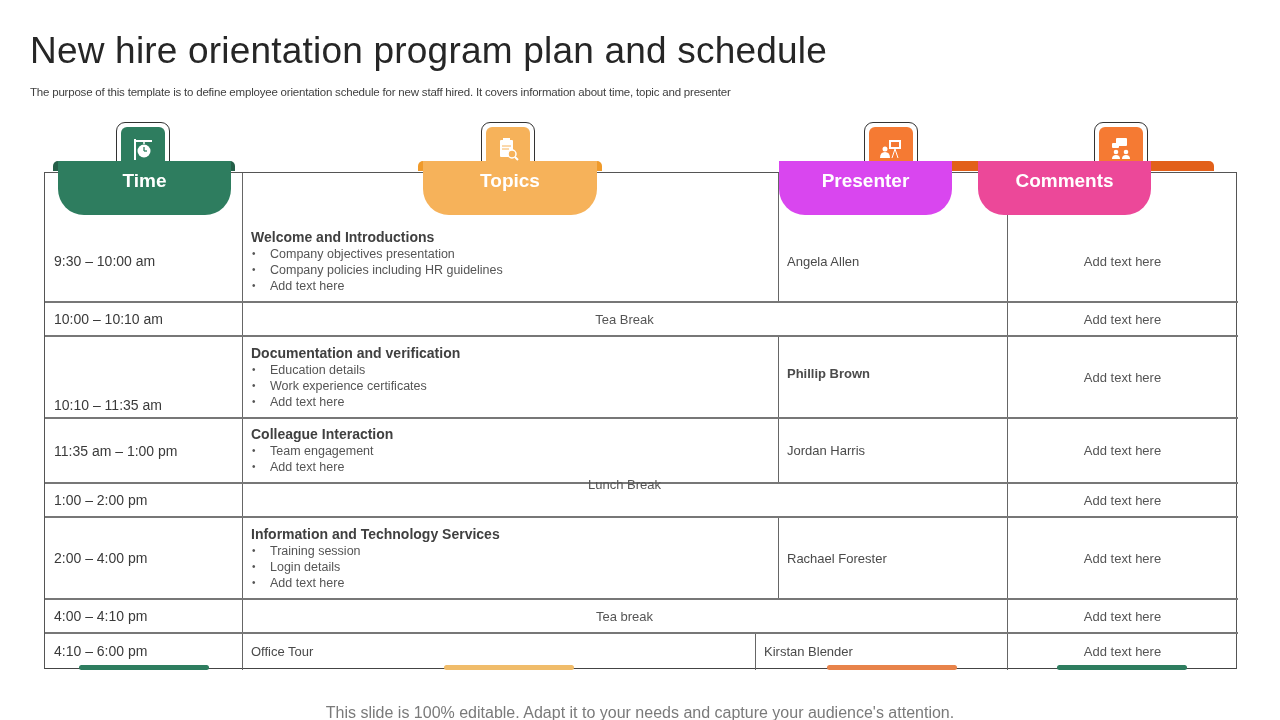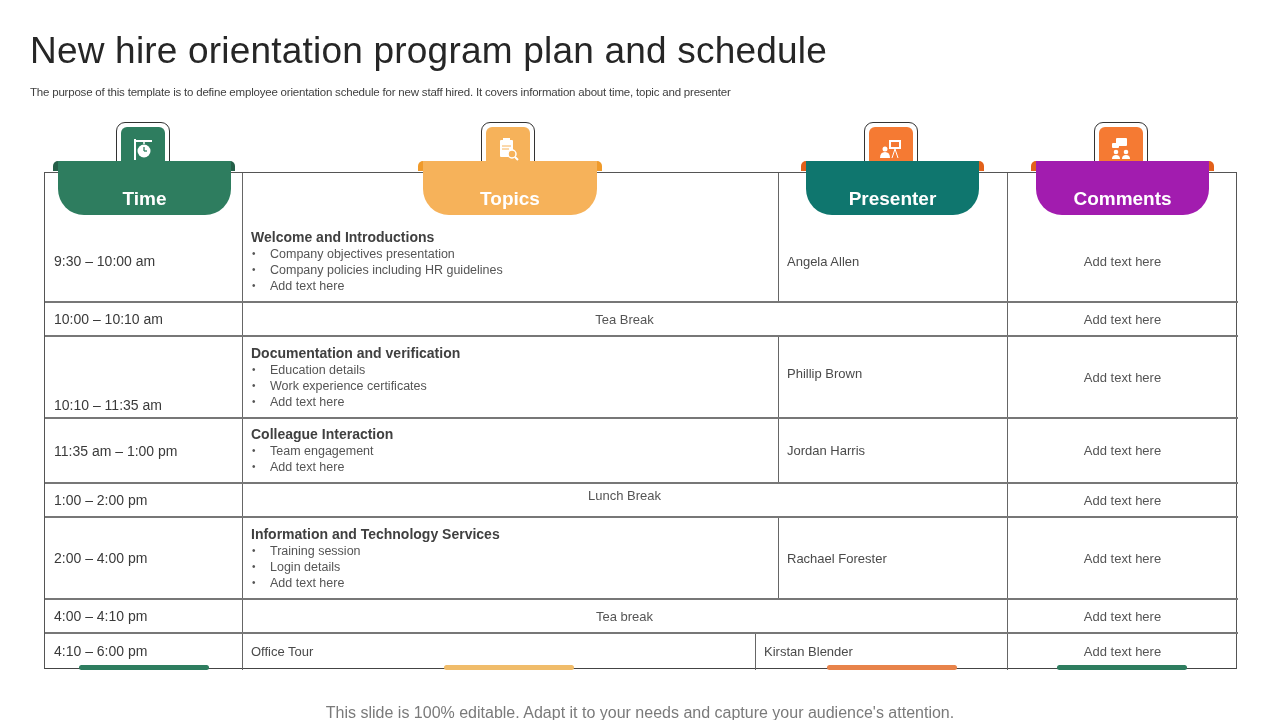--- a/index.html
+++ b/index.html
@@ -8,21 +8,21 @@
 
   .title { position: absolute; left: 30px; top: 30px; font-size: 37px; color: #262626; font-weight: normal; letter-spacing: 0.2px; }
   .subtitle { position: absolute; left: 30px; top: 86px; font-size: 11.5px; color: #404040; letter-spacing: -0.2px; }
 
   .table { position: absolute; left: 44px; top: 172px; width: 1193px; height: 497px; border: 1px solid #555; border-bottom: 1.5px solid #444; }
 
   .vline, .hline { position: absolute; background: #666; }
   .vline { width: 1px; }
   .hline { height: 1.5px; left: 0; width: 1193px; background: #777; }
 
-  .header-tab { position: absolute; top: -12px; height: 54px; border-radius: 0 0 26px 26px; color: #fff; font-weight: bold; font-size: 19px; display: flex; align-items: flex-end; justify-content: center; padding-bottom: 5px; }
+  .header-tab { position: absolute; top: -12px; height: 54px; border-radius: 0 0 26px 26px; color: #fff; font-weight: bold; font-size: 19px; display: flex; align-items: flex-end; justify-content: center; padding-bottom: 23px; }
   .tab-lip { position: absolute; top: -12px; height: 10px; border-radius: 5px 5px 0 0; }
 
   .icon-box { position: absolute; top: 122px; width: 54px; height: 54px; border: 1.5px solid #333; border-radius: 9px; background: #fff; padding: 4px; }
   .icon-inner { width: 100%; height: 100%; border-radius: 6px; display: flex; align-items: center; justify-content: center; }
 
   .cell { position: absolute; font-size: 14px; color: #3a3a3a; display: flex; align-items: center; }
   .cell.center { justify-content: center; font-size: 13px; color: #555; }
   .cell.small { font-size: 13px; color: #4a4a4a; }
 
   .topic { position: absolute; left: 206px; }
@@ -107,24 +107,24 @@
   <div class="hline" style="top:425px;"></div>
   <div class="hline" style="top:459px;"></div>
 
   <div class="tab-lip" style="left:8px; width:182px; background:#245f48;"></div>
   <div class="header-tab" style="left:13px; width:173px; background:#2e7d5f;">Time</div>
 
   <div class="tab-lip" style="left:373px; width:184px; background:#f09a2a;"></div>
   <div class="header-tab" style="left:378px; width:174px; background:#f6b25a;">Topics</div>
 
   <div class="tab-lip" style="left:756px; width:183px; background:#e2601a;"></div>
-  <div class="header-tab" style="left:761px; width:173px; background:#0f766e;">Presenter</div>
+  <div class="header-tab" style="left:734px; width:173px; background:#d946ef;">Presenter</div>
 
   <div class="tab-lip" style="left:986px; width:183px; background:#e2601a;"></div>
-  <div class="header-tab" style="left:991px; width:173px; background:#a21caf;">Comments</div>
+  <div class="header-tab" style="left:933px; width:173px; background:#ec4899;">Comments</div>
 
   <div class="cell" style="left:9px; top:56px; height:64px;">9:30 – 10:00 am</div>
   <div class="topic" style="top:56px;">
     <div class="topic-title">Welcome and Introductions</div>
     <ul>
       <li>Company objectives  presentation</li>
       <li>Company policies including HR guidelines</li>
       <li>Add text here</li>
     </ul>
   </div>
@@ -137,36 +137,36 @@
 
   <div class="cell" style="left:9px; top:163px; height:82px;margin-top:28px;">10:10 – 11:35 am</div>
   <div class="topic" style="top:172px;">
     <div class="topic-title">Documentation and verification</div>
     <ul>
       <li>Education details</li>
       <li>Work experience certificates</li>
       <li>Add text here</li>
     </ul>
   </div>
-  <div class="cell small" style="left:742px; top:163px; height:75px;">Phillip Brown</div>
+  <div class="cell small" style="left:742px; top:163px; height:75px;font-weight:bold;">Phillip Brown</div>
   <div class="cell center" style="left:962px; width:231px; top:163px; height:82px;">Add text here</div>
 
   <div class="cell" style="left:9px; top:245px; height:65px;">11:35 am – 1:00 pm</div>
   <div class="topic" style="top:253px;">
     <div class="topic-title">Colleague Interaction</div>
     <ul>
       <li>Team engagement</li>
       <li>Add text here</li>
     </ul>
   </div>
   <div class="cell small" style="left:742px; top:245px; height:65px;">Jordan  Harris</div>
   <div class="cell center" style="left:962px; width:231px; top:245px; height:65px;">Add text here</div>
 
   <div class="cell" style="left:9px; top:310px; height:34px;">1:00 – 2:00 pm</div>
-  <div class="cell center" style="left:197px; width:765px; top:305px; height:34px;">Lunch Break</div>
+  <div class="cell center" style="left:197px; width:765px; top:294px; height:34px;">Lunch Break</div>
   <div class="cell center" style="left:962px; width:231px; top:310px; height:34px;">Add text here</div>
 
   <div class="cell" style="left:9px; top:344px; height:82px;text-align:center;">2:00 – 4:00 pm</div>
   <div class="topic" style="top:353px;">
     <div class="topic-title">Information and  Technology Services</div>
     <ul>
       <li>Training  session</li>
       <li>Login details</li>
       <li>Add text here</li>
     </ul>

